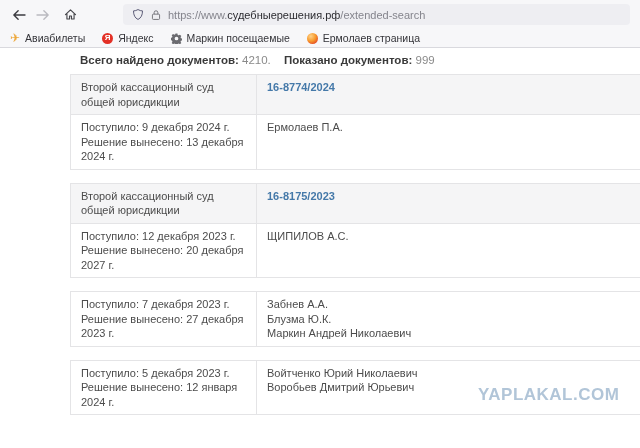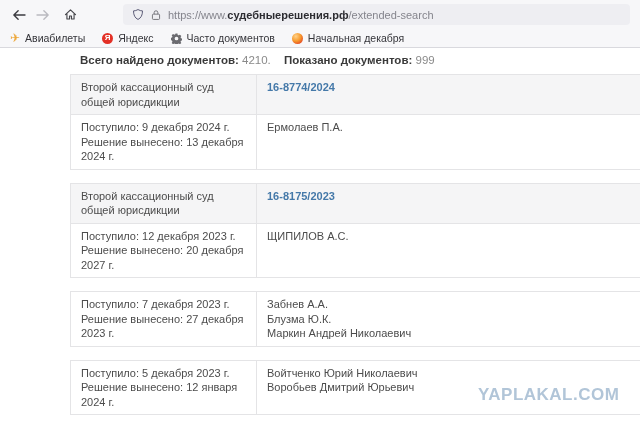--- a/index.html
+++ b/index.html
@@ -21,21 +21,21 @@
   }
   .navbtn + .navbtn { margin-left: 6px; }
   .navbtn.home { margin-left: 9px; }
   .urlbar {
     flex: 1; min-width: 0; margin-left: 44px; height: 21px;
     background: #eeeef2; border-radius: 4px;
     display: flex; align-items: center; padding: 0 9px; gap: 7px;
   }
   .icon-wrap { display: flex; align-items: center; }
   .url { font-size: 11px; color: #85858d; white-space: nowrap; overflow: hidden; }
-  .url .dom { color: #2c2c31; font-weight: bold; }
+  .url .dom { color: #2c2c31; font-weight: normal; }
   .bookmarks {
     height: 18px; background: #f7f7f9; border-bottom: 1px solid #d9d9de;
     display: flex; align-items: center; padding: 0 10px;
     font-size: 10.5px; color: #35353a;
   }
   .bm { display: flex; align-items: center; gap: 5px; margin-right: 17px; cursor: pointer; white-space: nowrap; }
   .plane { color: #eda83c; font-size: 12px; line-height: 1; }
   .ya {
     width: 11px; height: 11px; border-radius: 50%; background: #e33026;
     color: #fff; font-size: 8px; font-weight: bold;
@@ -116,25 +116,25 @@
   <span class="bm">
     <span class="ya">Я</span>
     <span>Яндекс</span>
   </span>
   <span class="bm">
     <span class="icon-wrap">
       <svg width="11" height="11" viewBox="0 0 16 16">
           <path fill="#6b6b70" fill-rule="evenodd" d="M6.6.9h2.8l.4 1.9c.5.1 1 .3 1.4.6l1.8-1 2 2-1.1 1.8c.3.4.5.9.6 1.4l1.9.4v2.8l-1.9.4c-.1.5-.3 1-.6 1.4l1.1 1.8-2 2-1.8-1.1c-.4.3-.9.5-1.4.6l-.4 1.9H6.6l-.4-1.9c-.5-.1-1-.3-1.4-.6l-1.8 1.1-2-2 1.1-1.8c-.3-.4-.5-.9-.6-1.4L-.4 9.8 -.4 7l1.9-.4c.1-.5.3-1 .6-1.4L1 3.4l2-2 1.8 1c.4-.3.9-.5 1.4-.6L6.6.9zM8 5.3A2.7 2.7 0 1 0 8 10.7 2.7 2.7 0 0 0 8 5.3z"></path>
         </svg>
     </span>
-    <span>Часто документов</span>
+    <span>Маркин посещаемые</span>
   </span>
   <span class="bm">
     <span class="sphere"></span>
-    <span>Начальная декабря</span>
+    <span>Ермолаев страница</span>
   </span>
 </div>
 
 <div class="content">
   <div class="summary">
     <b>Всего найдено документов:</b>
     <span>4210.</span>
     <b>Показано документов:</b>
     <span>999</span>
   </div>

